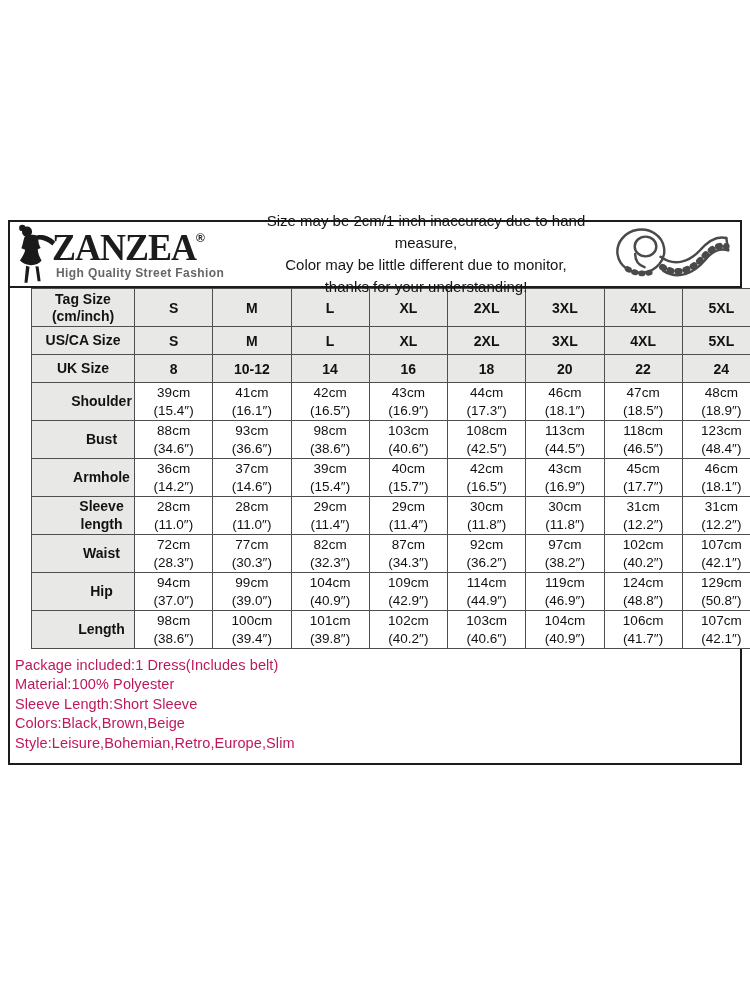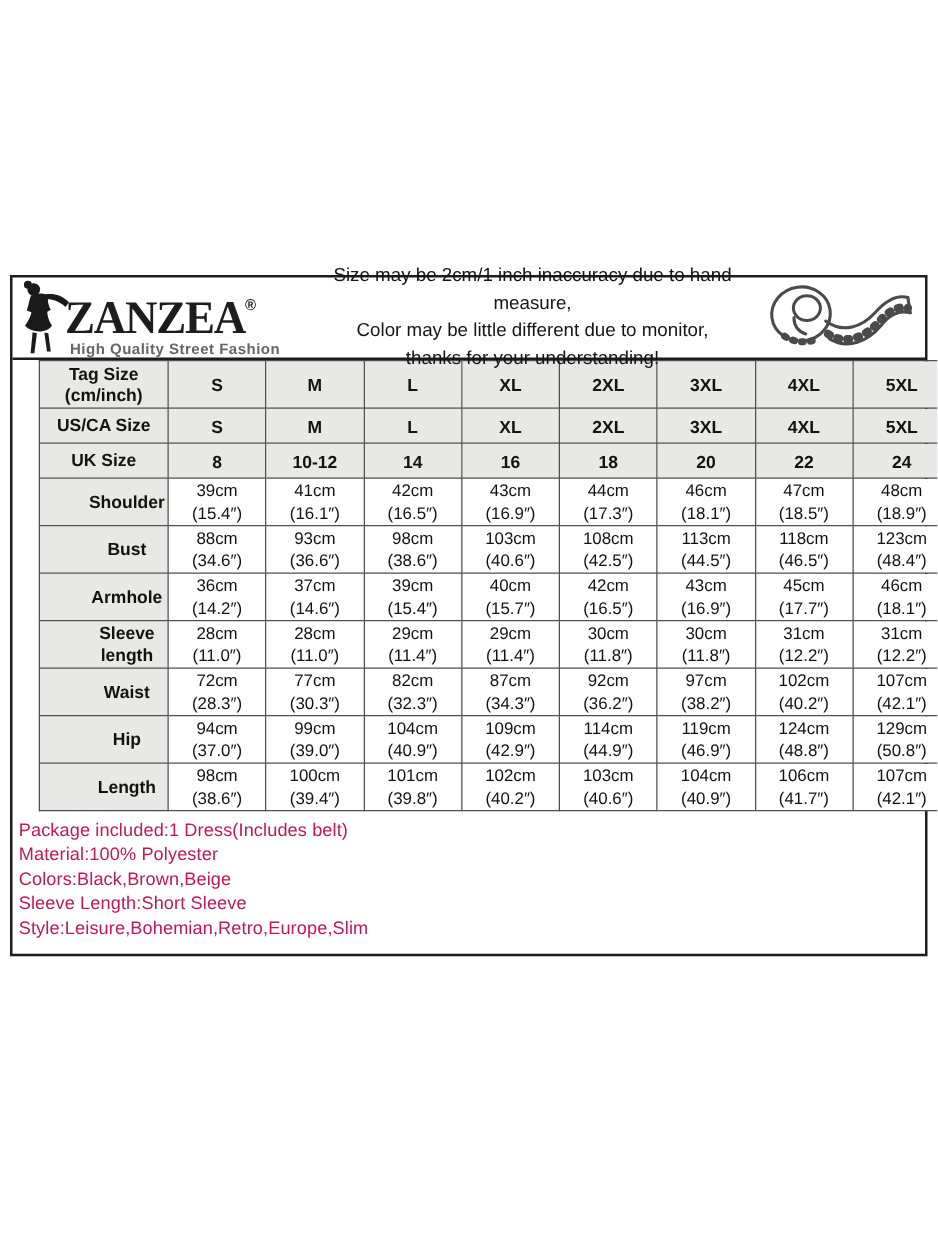--- a/index.html
+++ b/index.html
@@ -9,21 +9,21 @@
   }
   .panel{
     position:absolute;left:8px;top:220px;width:734px;
     border:2px solid #1c1c1c;box-sizing:border-box;background:#ffffff;
   }
   
   .panel-header{
     display:flex;align-items:center;height:66px;
     border-bottom:2px solid #1c1c1c;padding:0 8px 0 2px;box-sizing:border-box;
   }
-  .logo{display:flex;align-items:flex-end;width:234px;flex:0 0 auto;}
+  .logo{display:flex;align-items:center;width:234px;flex:0 0 auto;}
   .logo svg{display:block;}
   .wordmark-wrap{margin-left:-6px;line-height:1;}
   .wordmark{
     font-family:"Liberation Serif",serif;font-weight:bold;font-size:36px;
     letter-spacing:-1px;color:#1c1c1c;transform:scaleY(1.04);display:inline-block;
   }
   .regmark{
     font-size:12px;font-family:"Liberation Sans",sans-serif;font-weight:bold;
     vertical-align:18px;letter-spacing:0;color:#1c1c1c;
   }
@@ -406,19 +406,19 @@
               <div class="cm">107cm</div>
               <div class="inch">(42.1″)</div>
             </td>
           </tr>
         </tbody>
     </table>
 
     <div class="panel-footer">
       <div>Package included:1 Dress(Includes belt)</div>
       <div>Material:100% Polyester</div>
+      <div>Sleeve Length:Short Sleeve</div>
       <div>Colors:Black,Brown,Beige</div>
-      <div>Sleeve Length:Short Sleeve</div>
       <div>Style:Leisure,Bohemian,Retro,Europe,Slim</div>
     </div>
 
   </div>
 </div>
 
 </body></html>

